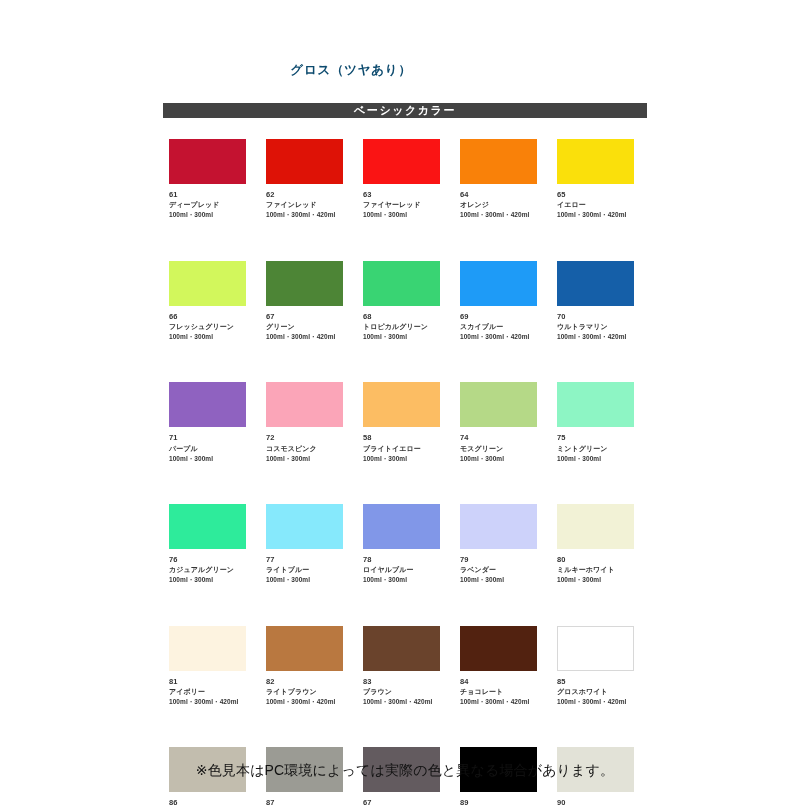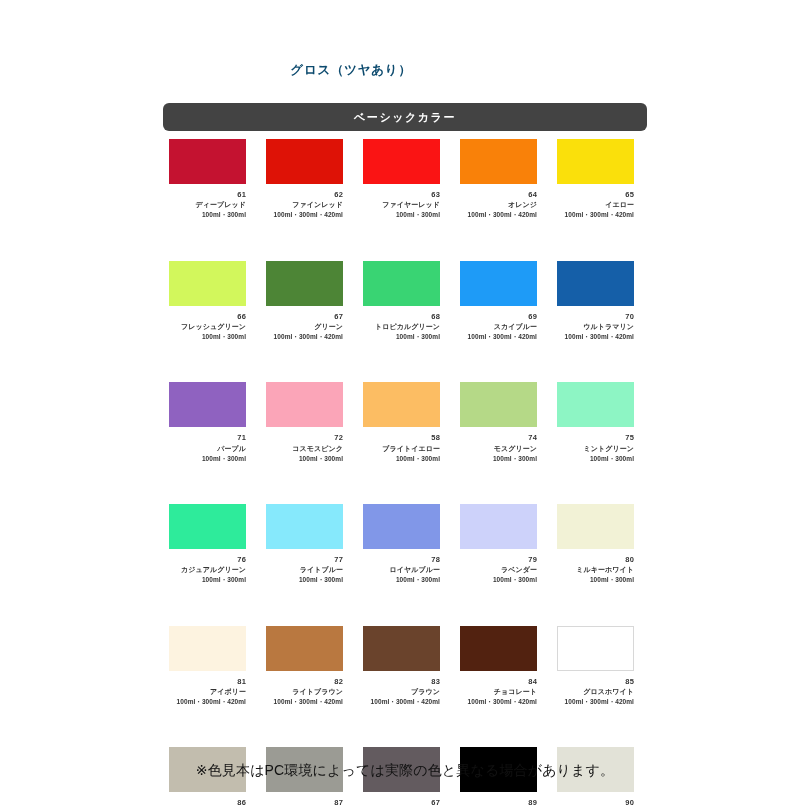--- a/index.html
+++ b/index.html
@@ -29,49 +29,48 @@
     font-size: 12.5px;
     font-weight: 700;
     letter-spacing: 0.06em;
     color: #0c4a6e;
   }
   .section-bar {
     position: absolute;
     top: 103px;
     left: 163px;
     width: 484px;
-    height: 28px;
+    height: 15px;
     background: #434343;
     color: #ffffff;
     font-size: 11px;
     font-weight: 700;
     letter-spacing: 0.14em;
     display: flex;
     align-items: center;
     justify-content: center;
     box-sizing: border-box;
-    border-radius: 6px;
   }
   .grid {
     position: absolute;
     top: 139px;
     left: 169px;
     width: 478px;
   }
   .row {
     display: flex;
     gap: 20px;
     margin-bottom: 41px;
   }
   .row:last-child { margin-bottom: 0; }
   .cell {
     width: 77px;
     display: flex;
     flex-direction: column;
-    align-items: flex-end;
+    align-items: flex-start;
   }
   .swatch {
     width: 77px;
     height: 45px;
     box-sizing: border-box;
   }
   .swatch.bordered {
     border: 1px solid #d8d8d8;
   }
   .code {

